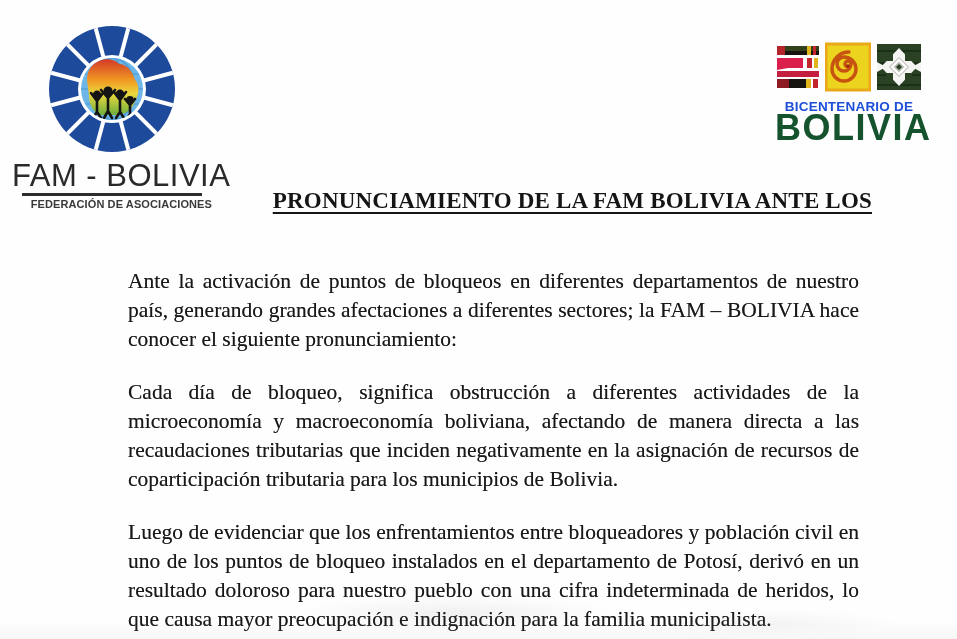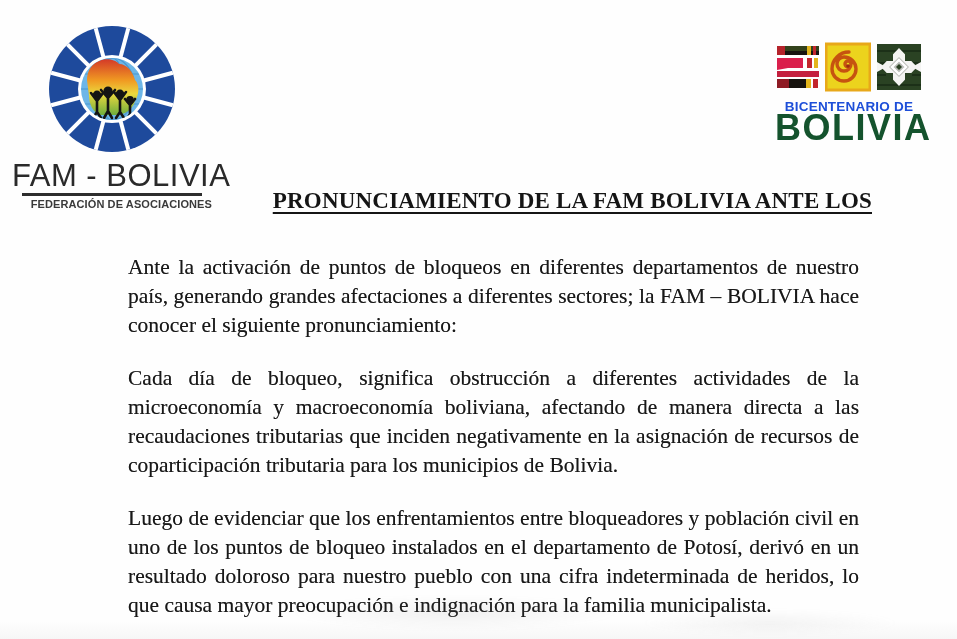--- a/index.html
+++ b/index.html
@@ -62,21 +62,21 @@
   }
 
   
   .doc-body {
     position: absolute; left: 128px; top: 252px; width: 731px;
     font-size: 21.5px; line-height: 29px;
     text-align: justify;
     color: #181818;
     text-shadow: 0 0 0.5px rgba(20,20,20,0.55);
   }
-  .doc-body p { margin: 1px 0 24px 0; }
+  .doc-body p { margin: 15px 0 24px 0; }
 
   
   .smudge { position: absolute; pointer-events: none; }
   .smudge-a {
     left: 290px; top: 596px; width: 330px; height: 34px;
     background: radial-gradient(ellipse at center, rgba(140,140,140,0.12), rgba(140,140,140,0) 70%);
     filter: blur(2px);
   }
   .smudge-b {
     left: 640px; top: 610px; width: 260px; height: 26px;

